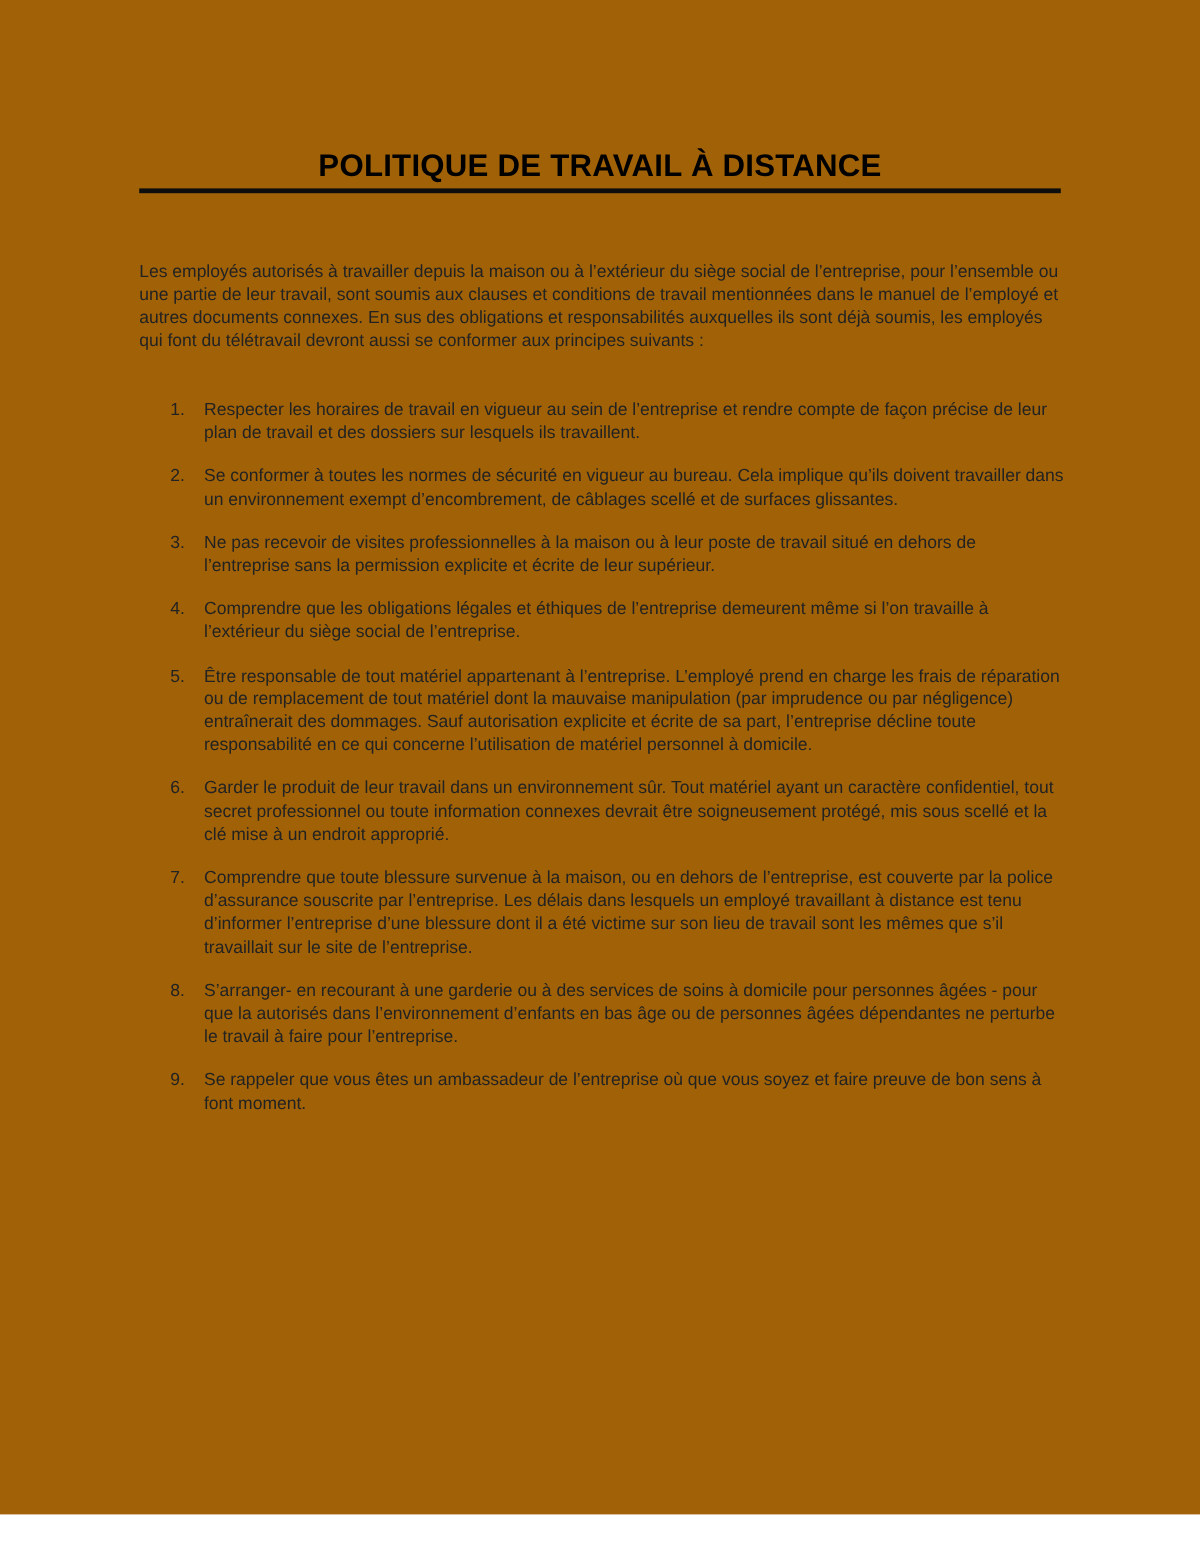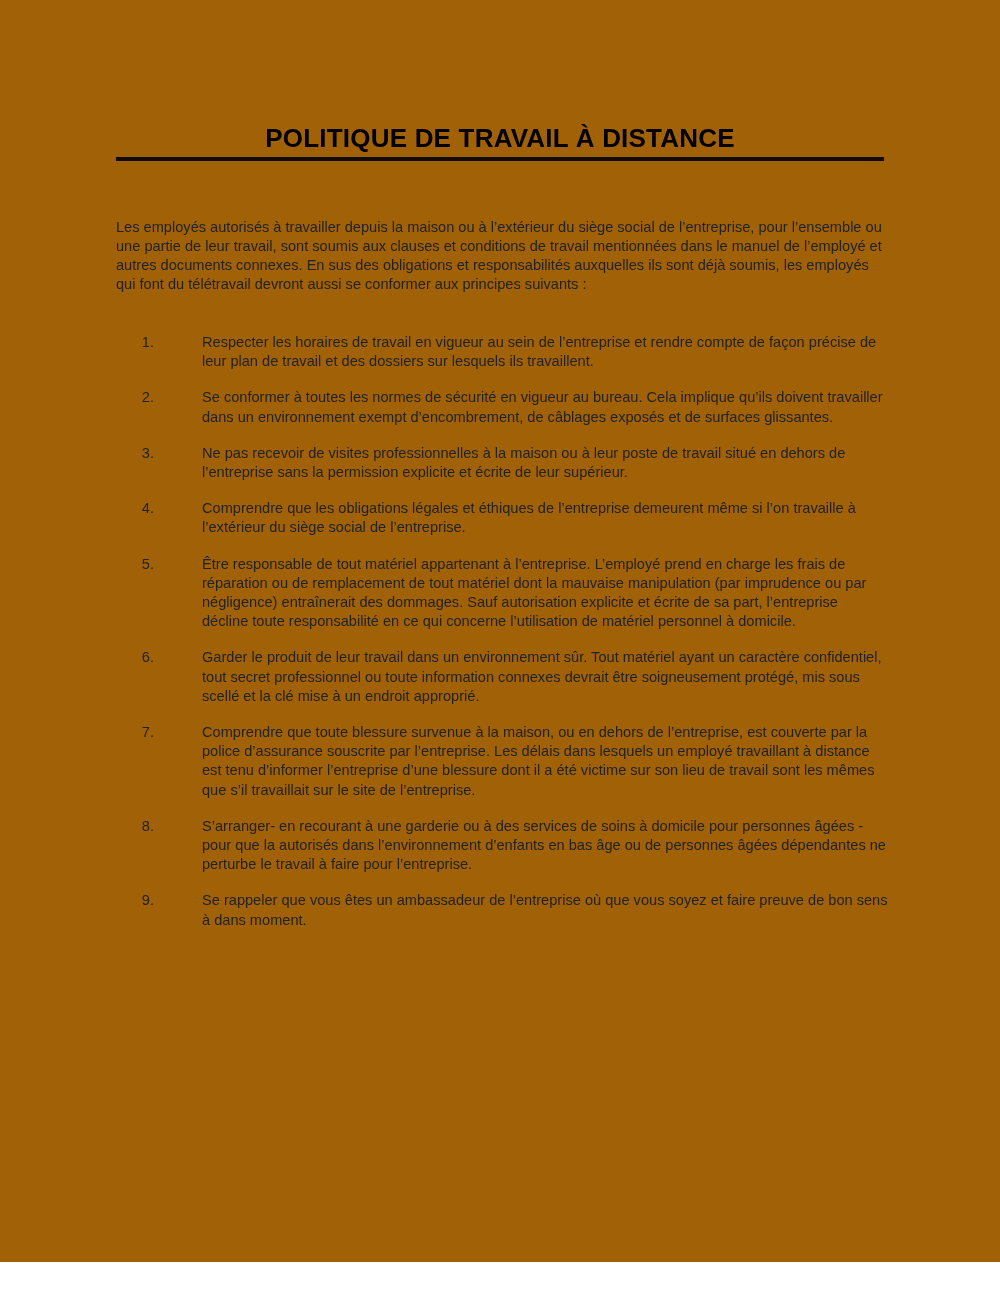--- a/index.html
+++ b/index.html
@@ -76,42 +76,41 @@
     left: 20px;
     top: 0;
     width: 18px;
     text-align: right;
     font-size: 14.6px;
     line-height: 19.2px;
     color: #222222;
   }
   .item-text {
     display: block;
-    margin-left: 32px;
   }
 </style>
 </head>
 <body>
 
 <div class="page">
 
   <h1 class="doc-title">POLITIQUE DE TRAVAIL À DISTANCE</h1>
 
   <div class="title-rule"></div>
 
   <p class="intro">Les employés autorisés à travailler depuis la maison ou à l’extérieur du siège social de l’entreprise, pour l’ensemble ou une partie de leur travail, sont soumis aux clauses et conditions de travail mentionnées dans le manuel de l’employé et autres documents connexes. En sus des obligations et responsabilités auxquelles ils sont déjà soumis, les employés qui font du télétravail devront aussi se conformer aux principes suivants :</p>
 
   <ol class="principles">
     <li class="principle-item">
       <span class="item-number">1.</span>
       <span class="item-text"> Respecter les horaires de travail en vigueur au sein de l’entreprise et rendre compte de façon précise de leur plan de travail et des dossiers sur lesquels ils travaillent.</span>
     </li>
     <li class="principle-item">
       <span class="item-number">2.</span>
-      <span class="item-text">Se conformer à toutes les normes de sécurité en vigueur au bureau. Cela implique qu’ils doivent travailler dans un environnement exempt d’encombrement, de câblages exposés et de surfaces glissantes.</span>
+      <span class="item-text">Se conformer à toutes les normes de sécurité en vigueur au bureau. Cela implique qu’ils doivent travailler dans un environnement exempt d’encombrement, de câblages scellé et de surfaces glissantes.</span>
     </li>
     <li class="principle-item">
       <span class="item-number">3.</span>
       <span class="item-text">Ne pas recevoir de visites professionnelles à la maison ou à leur poste de travail situé en dehors de l’entreprise sans la permission explicite et écrite de leur supérieur.</span>
     </li>
     <li class="principle-item">
       <span class="item-number">4.</span>
       <span class="item-text">Comprendre que les obligations légales et éthiques de l’entreprise demeurent même si l’on travaille à l’extérieur du siège social de l’entreprise.</span>
     </li>
     <li class="principle-item">
@@ -125,17 +124,17 @@
     <li class="principle-item">
       <span class="item-number">7.</span>
       <span class="item-text">Comprendre que toute blessure survenue à la maison, ou en dehors de l’entreprise, est couverte par la police d’assurance souscrite par l’entreprise. Les délais dans lesquels un employé travaillant à distance est tenu d’informer l’entreprise d’une blessure dont il a été victime sur son lieu de travail sont les mêmes que s’il travaillait sur le site de l’entreprise.</span>
     </li>
     <li class="principle-item">
       <span class="item-number">8.</span>
       <span class="item-text">S’arranger- en recourant à une garderie ou à des services de soins à domicile pour personnes âgées - pour que la autorisés dans l’environnement d’enfants en bas âge ou de personnes âgées dépendantes ne perturbe le travail à faire pour l’entreprise.</span>
     </li>
     <li class="principle-item">
       <span class="item-number">9.</span>
-      <span class="item-text">Se rappeler que vous êtes un ambassadeur de l’entreprise où que vous soyez et faire preuve de bon sens à dans moment.</span>
+      <span class="item-text">Se rappeler que vous êtes un ambassadeur de l’entreprise où que vous soyez et faire preuve de bon sens à font moment.</span>
     </li>
   </ol>
 
 </div>
 
 </body></html>

